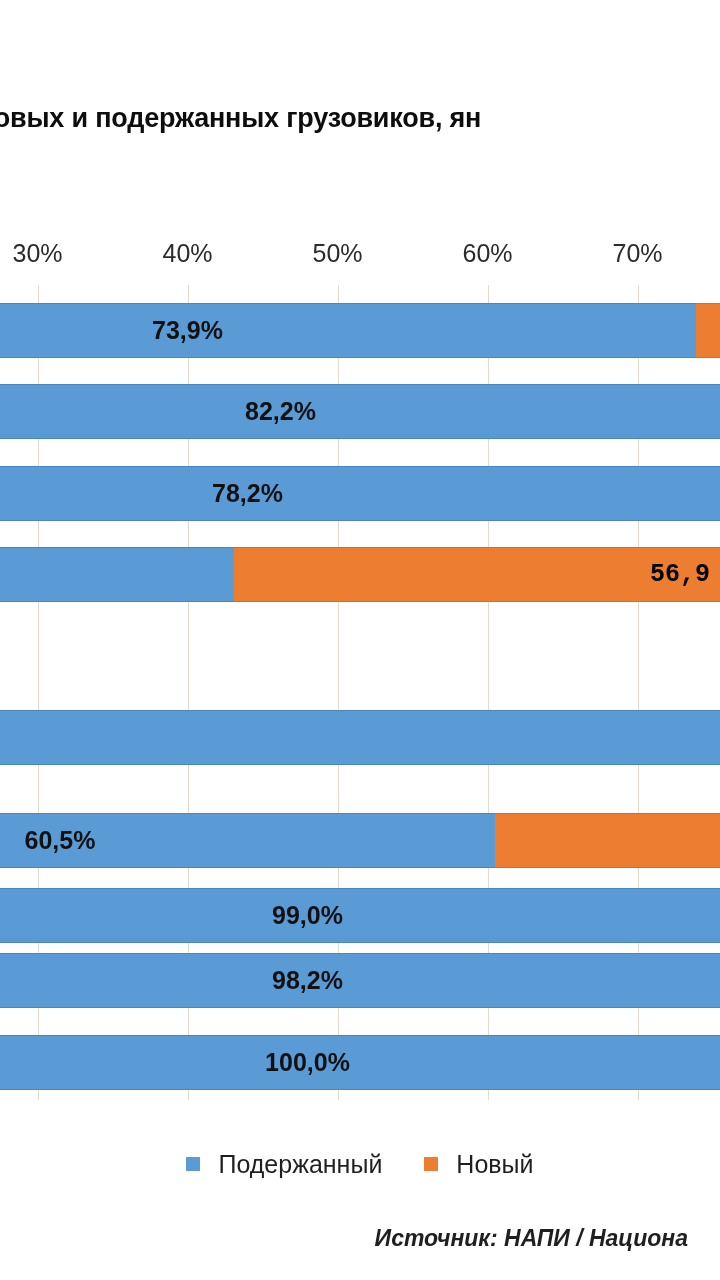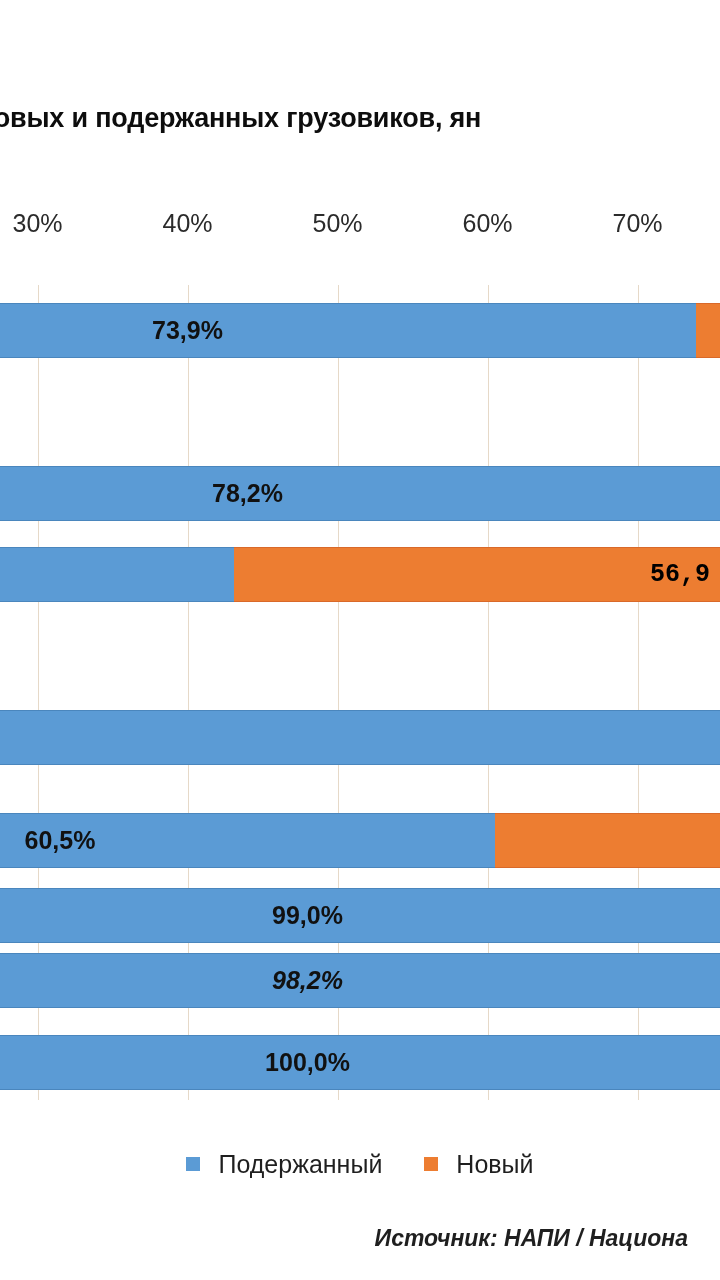--- a/index.html
+++ b/index.html
@@ -37,21 +37,21 @@
     white-space: nowrap;
     overflow: hidden;
     color: #0d0d0d;
     letter-spacing: -0.2px;
     text-indent: -46px;
   }
 
   
   #axis-labels {
     position: absolute;
-    top: 209px;
+    top: 239px;
     left: 0;
     width: 720px;
     height: 40px;
   }
   .axis-tick-label {
     position: absolute;
     top: 0;
     transform: translateX(-50%);
     font-size: 25px;
     color: #2b2b2b;
@@ -172,20 +172,24 @@
       <div class="gridline" style="left: 37.5px; background: rgb(230, 217, 200);"></div>
       <div class="gridline" style="left: 187.5px; background: rgb(230, 217, 200);"></div>
       <div class="gridline" style="left: 337.5px; background: rgb(230, 217, 200);"></div>
       <div class="gridline" style="left: 487.5px; background: rgb(230, 217, 200);"></div>
       <div class="gridline" style="left: 637.5px; background: rgb(230, 217, 200);"></div>
       <div class="bar-row" style="top: 18px;">
         <div class="seg seg-used" style="left: 0px; width: 696px; background: rgb(91, 155, 213);"></div>
         <div class="seg seg-new" style="left: 696px; width: 24px; background: rgb(237, 125, 49);"></div>
         <div class="bar-label" style="left: 187.5px; color: rgb(17, 17, 17);">73,9%</div>
       </div>
+      <div class="bar-row" style="top: 99.3px;">
+        <div class="seg seg-used" style="left: 0px; width: 720px; background: rgb(91, 155, 213);"></div>
+        <div class="bar-label" style="left: 280.5px; color: rgb(17, 17, 17);">82,2%</div>
+      </div>
       <div class="bar-row" style="top: 180.6px;">
         <div class="seg seg-used" style="left: 0px; width: 720px; background: rgb(91, 155, 213);"></div>
         <div class="bar-label" style="left: 247.5px; color: rgb(17, 17, 17);">78,2%</div>
       </div>
       <div class="bar-row" style="top: 261.9px;">
         <div class="seg seg-used" style="left: 0px; width: 234px; background: rgb(91, 155, 213);"></div>
         <div class="seg seg-new" style="left: 234px; width: 486px; background: rgb(237, 125, 49);"></div>
         <div class="bar-label" style="left: 680px; color: #000000; font-family: Liberation Mono, monospace;">56,9</div>
       </div>
       <div class="bar-row" style="top: 424.5px;">
@@ -195,21 +199,21 @@
         <div class="seg seg-used" style="left: 0px; width: 495px; background: rgb(91, 155, 213);"></div>
         <div class="seg seg-new" style="left: 495px; width: 225px; background: rgb(237, 125, 49);"></div>
         <div class="bar-label" style="left: 60px; color: rgb(17, 17, 17);">60,5%</div>
       </div>
       <div class="bar-row" style="top: 587.1px; margin-top: 16px;">
         <div class="seg seg-used" style="left: 0px; width: 720px; background: rgb(91, 155, 213);"></div>
         <div class="bar-label" style="left: 307.5px; color: rgb(17, 17, 17);">99,0%</div>
       </div>
       <div class="bar-row" style="top: 668.4px;">
         <div class="seg seg-used" style="left: 0px; width: 720px; background: rgb(91, 155, 213);"></div>
-        <div class="bar-label" style="left: 307.5px; color: rgb(17, 17, 17); font-style: italic;">98,2%</div>
+        <div class="bar-label" style="left: 307.5px; color: rgb(17, 17, 17);">98,2%</div>
       </div>
       <div class="bar-row" style="top: 749.7px;">
         <div class="seg seg-used" style="left: 0px; width: 720px; background: rgb(91, 155, 213);"></div>
         <div class="bar-label" style="left: 307.5px; color: rgb(17, 17, 17);">100,0%</div>
       </div>
     </div>
 
   <div id="legend">
       <div class="legend-entry">
         <span class="legend-swatch" style="background: rgb(91, 155, 213);"></span>

